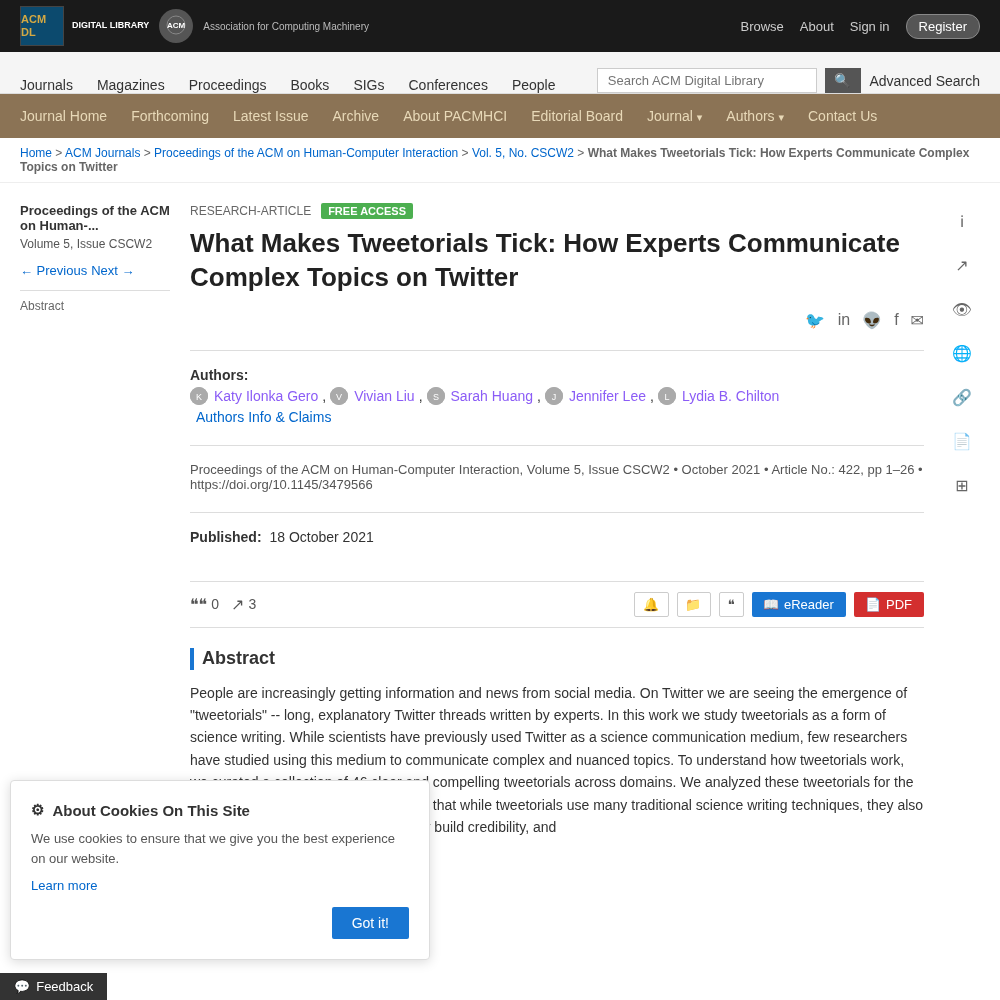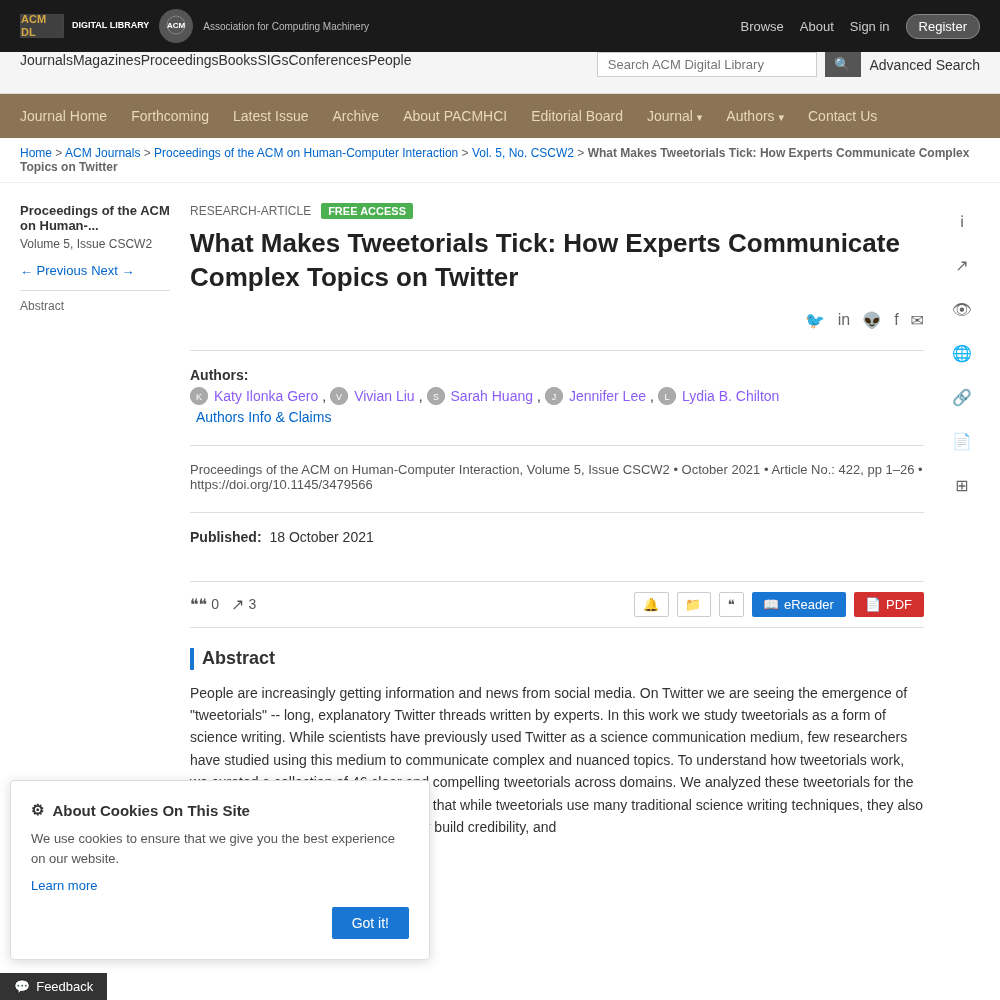--- a/index.html
+++ b/index.html
@@ -10,21 +10,21 @@
       background: #1a1a1a;
       display: flex;
       align-items: center;
       justify-content: space-between;
       padding: 0 20px;
       height: 52px;
     }
     .top-bar-left { display: flex; align-items: center; gap: 10px; }
     .acm-logo { display: flex; align-items: center; gap: 8px; }
     .acm-logo-box {
-      width: 44px; height: 24px; background: #404040;
+      width: 44px; height: 40px; background: #0c4a6e;
       display: flex; align-items: center; justify-content: center;
       border: 1px solid #444;
     }
     .acm-logo-text { color: #d4a843; font-weight: bold; font-size: 11px; line-height: 1.2; }
     .acm-badge {
       background: #555; border-radius: 50%; width: 34px; height: 34px;
       display: flex; align-items: center; justify-content: center;
     }
     .acm-badge-inner { color: #fff; font-size: 9px; text-align: left; line-height: 1.1; }
     .top-bar-right { display: flex; align-items: center; gap: 16px; }
@@ -32,23 +32,24 @@
     .register-btn {
       background: #555; color: #fff; border: 1px solid #888;
       padding: 4px 12px; font-size: 13px; cursor: pointer; border-radius: 12px;
     }
 
     
     .sec-nav {
       background: #f5f5f5;
       border-bottom: 1px solid #ddd;
       display: flex;
-      align-items: flex-start;
+      align-items: flex-end;
       padding: 0 20px;
       height: 42px;
+      gap: 24px;
     }
     .sec-nav a { color: #333; text-decoration: none; font-size: 14px; }
     .search-area { margin-left: auto; display: flex; align-items: center; gap: 8px; padding-left: 17px; }
     .search-input {
       border: 1px solid #ccc; padding: 4px 10px; font-size: 13px;
       width: 220px; outline: none;
     }
     .search-btn {
       background: #555; color: #fff; border: none; padding: 5px 10px; cursor: pointer;
     }

